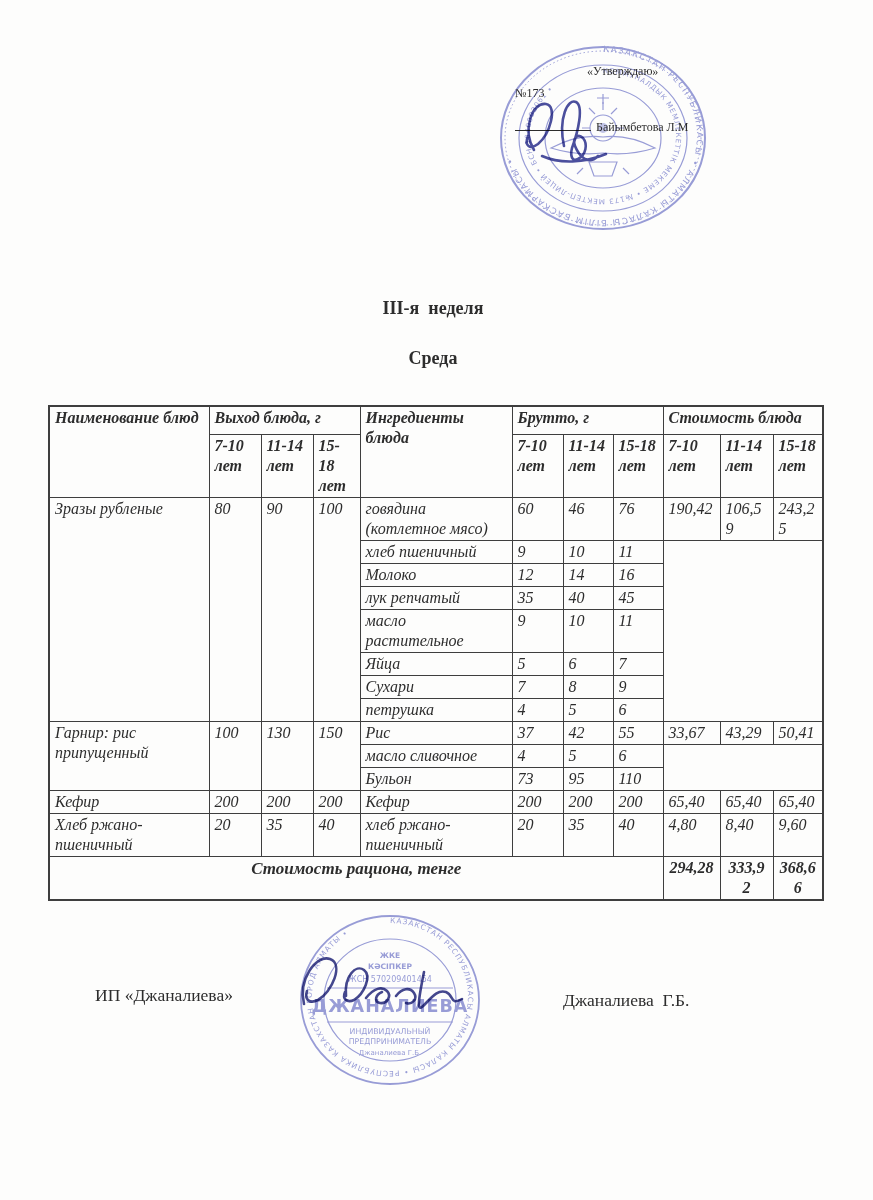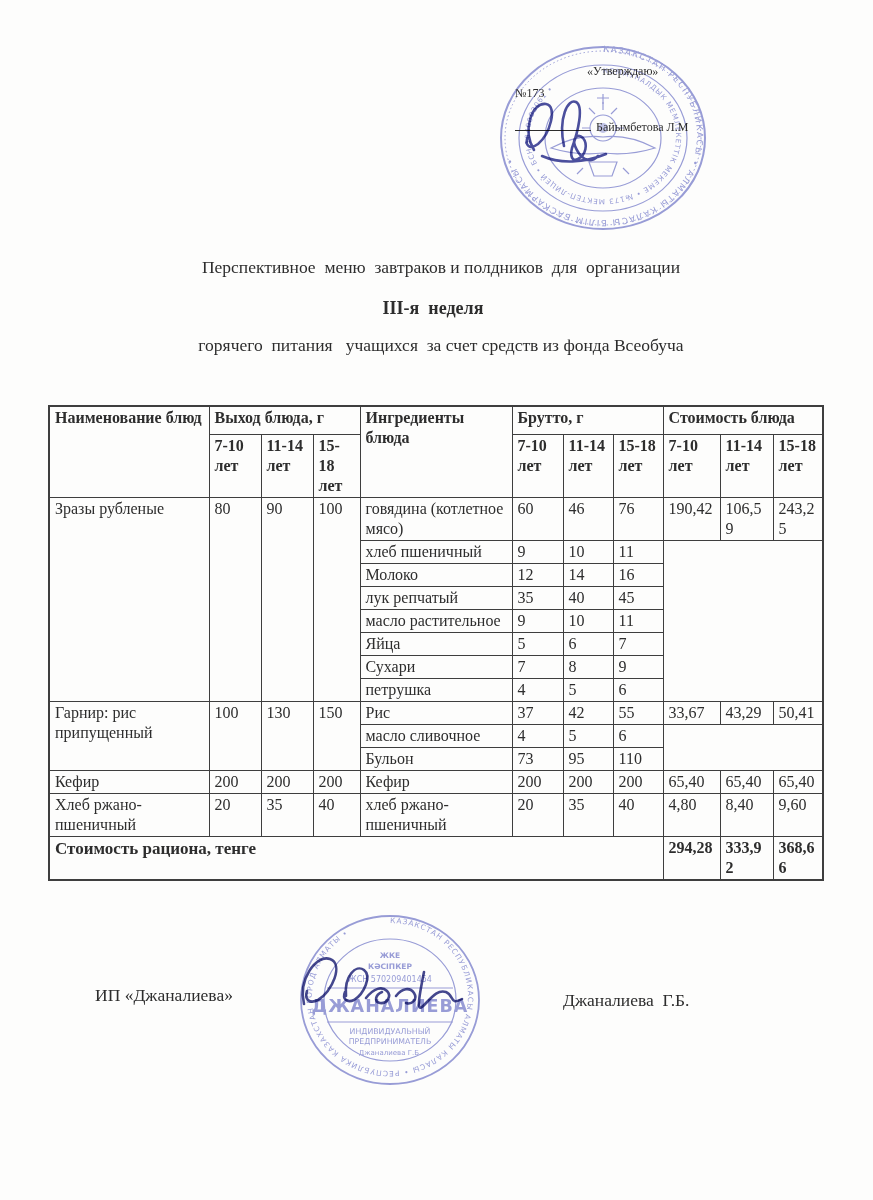--- a/index.html
+++ b/index.html
@@ -23,27 +23,27 @@
          line-height:26px;white-space:pre-wrap;z-index:2;}
   .week,.day{position:absolute;left:88px;width:690px;text-align:center;font-weight:bold;
              font-size:18px;white-space:pre-wrap;z-index:2;}
   .week{top:298px;}
   .day{top:348px;}
   
   .menu-table{position:absolute;left:48px;top:405px;width:774px;border-collapse:collapse;
               table-layout:fixed;z-index:2;}
   .menu-table td{border:1px solid #3e3e3e;vertical-align:top;padding:1px 5px;
                  font-size:16px;line-height:1.25;overflow:hidden;}
-  .menu-table{border:2px solid #3e3e3e;}
+  .menu-table{border:2px solid #3e3e3e;font-style:italic;}
   .menu-table tr.h1 td{height:25px;font-weight:bold;}
   .menu-table tr.h2 td{height:35px;font-weight:bold;margin-top:12px;}
   .menu-table tr{height:22px;}
   .menu-table tr.r-gov{height:41px;}
   .menu-table tr.r-bread{height:38px;}
-  .menu-table tr.r-total{height:41px;}
+  .menu-table tr.r-total{height:41px;text-align:center;}
   .menu-table td.num{word-break:break-all;}
   .menu-table tr.r-total td{font-weight:bold;}
   .menu-table tr.r-total td.lbl{font-size:17px;}
   
   .footer-company{position:absolute;left:95px;top:985px;font-size:17.5px;z-index:2;}
   .footer-name{position:absolute;left:563px;top:990px;font-size:17.5px;white-space:pre-wrap;z-index:2;}
 </style>
 </head>
 <body>
 
@@ -84,25 +84,22 @@
     </div>
   </div>
 
   <svg class="sig sig-top" width="120" height="92" viewBox="0 0 120 92">
     <path d="M22,64 C10,44 20,16 34,18 C46,20 38,48 26,58 C18,64 12,60 16,50
              M52,60 C46,32 56,12 64,16 C72,20 66,46 60,62 C58,70 60,76 66,73
              C74,69 76,58 71,52 C66,47 60,52 63,60 C67,70 76,80 86,70
              M30,70 C48,78 72,77 94,68" fill="none" stroke="#4b4f9f" stroke-width="2.6" stroke-linecap="round"></path>
   </svg>
 
-  <div class="title">
-    <div>Перспективное  меню  завтраков и полдников  для  организации</div>
-    <div>горячего  питания   учащихся  за счет средств из фонда Всеобуча</div>
-  </div>
   <div class="week">III-я  неделя</div>
+  <div class="day">Среда</div>
 
   <table class="menu-table">
     <colgroup>
       <col style="width:160px">
         <col style="width:52px">
         <col style="width:52px">
         <col style="width:47px">
       <col style="width:152px">
         <col style="width:51px">
         <col style="width:50px">

